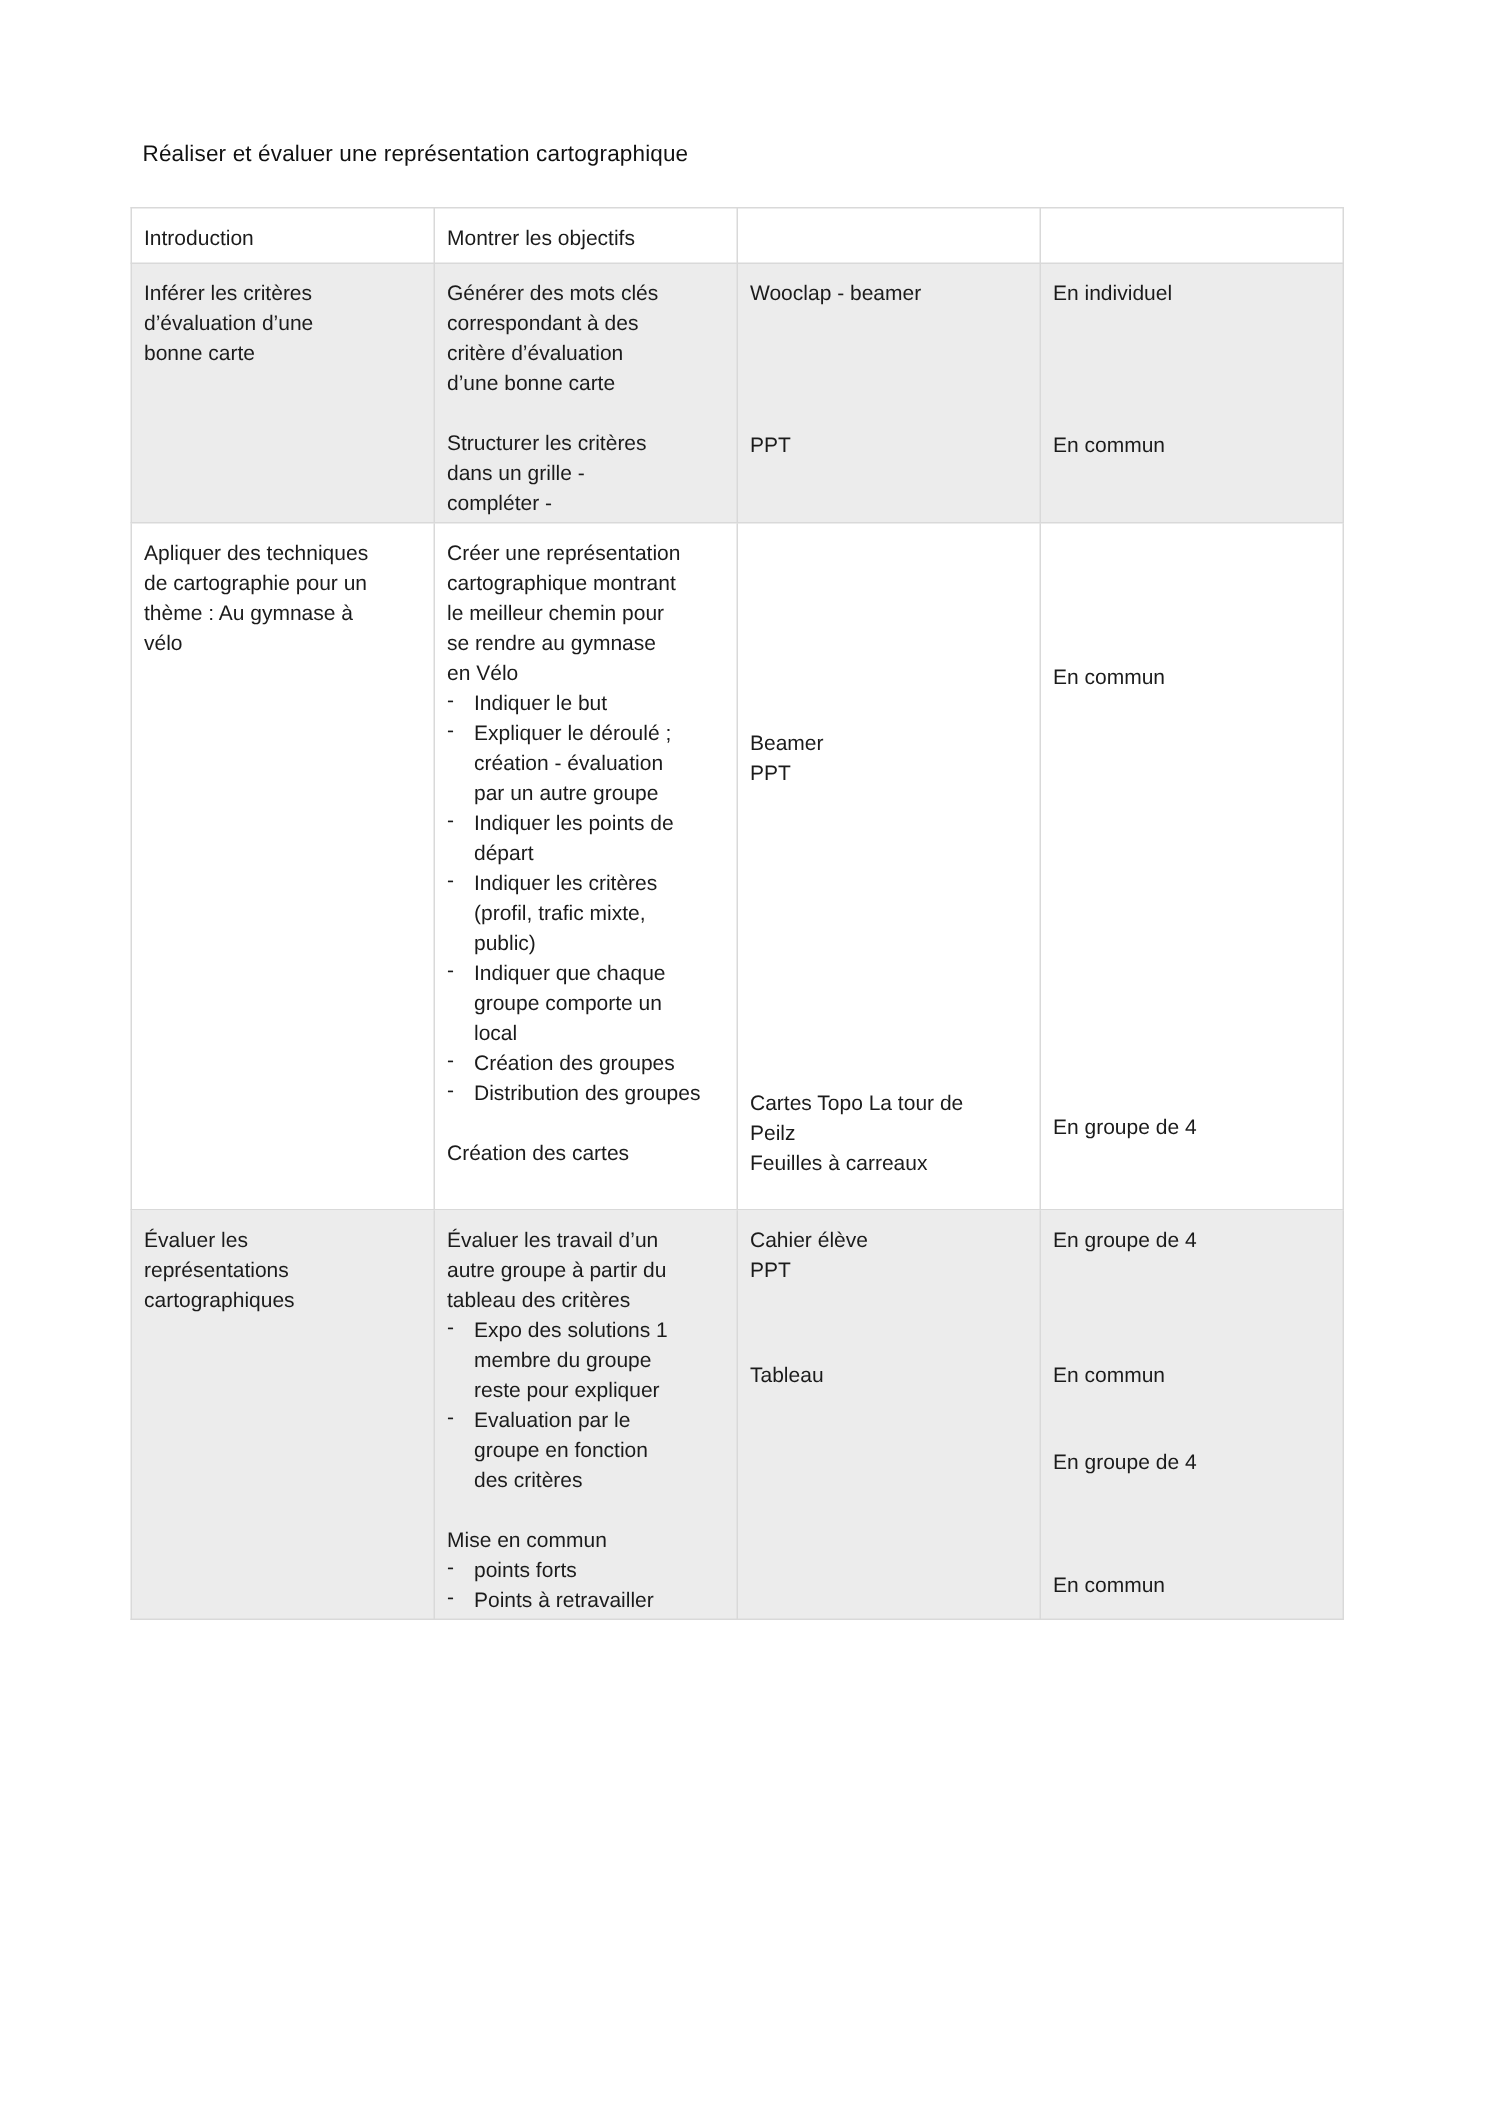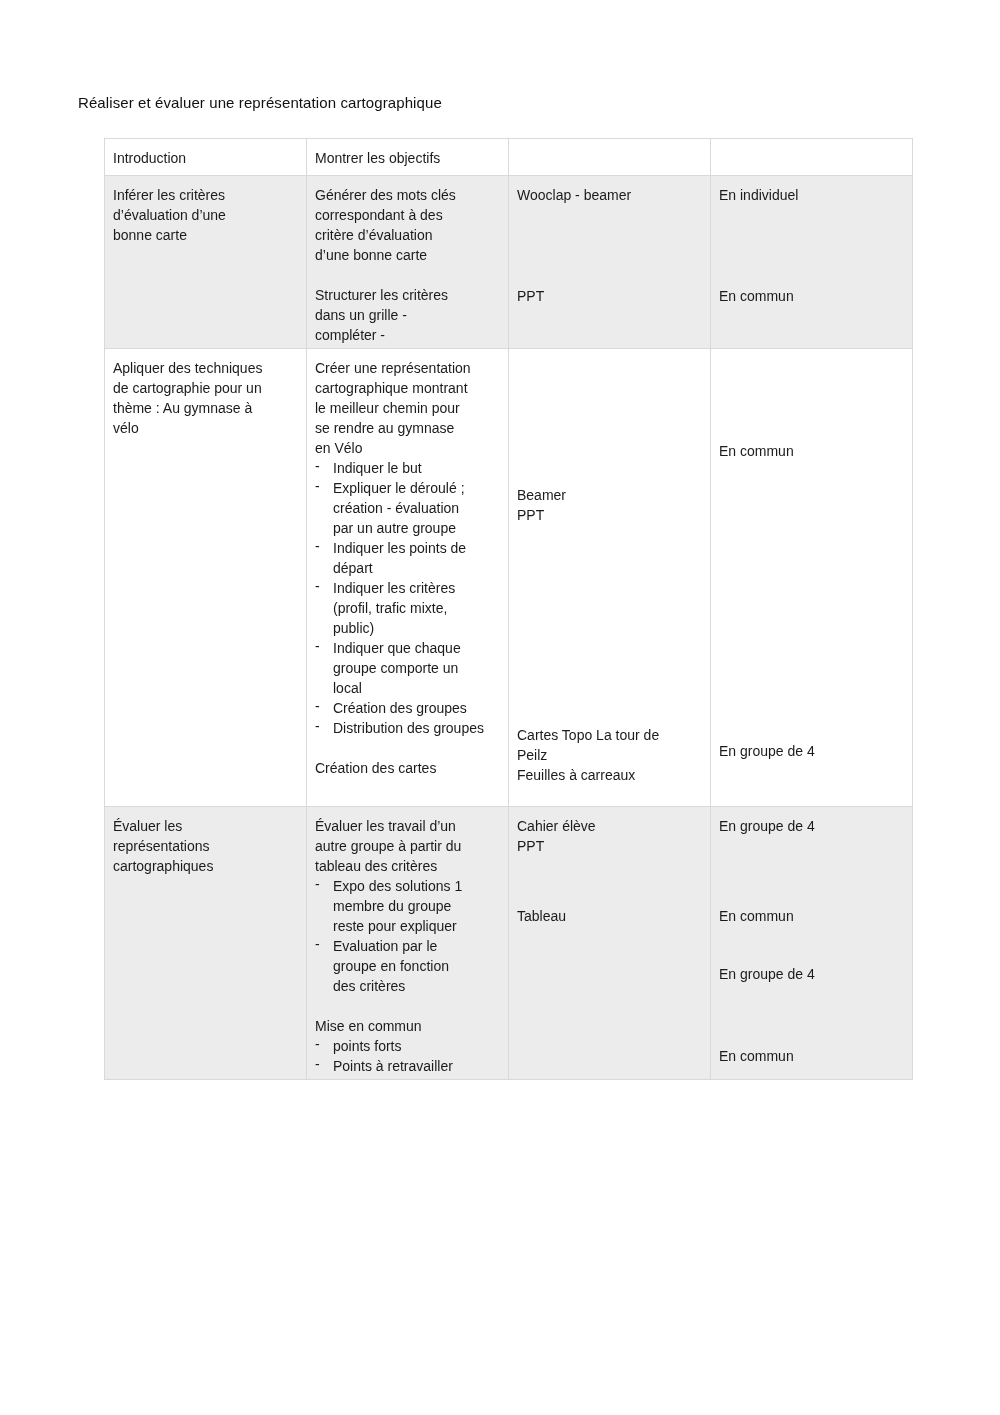--- a/index.html
+++ b/index.html
@@ -4,25 +4,25 @@
 <style>
   html,body{margin:0;padding:0;background:#ffffff;}
   body{
     width:1000px;height:1415px;position:relative;
     font-family:"Liberation Sans","DejaVu Sans",sans-serif;
     color:#1b1b1b;
     -webkit-font-smoothing:antialiased;
   }
   .page{position:absolute;inset:0;background:#ffffff;}
   .doc-title{
-    position:absolute;left:78px;top:94px;margin:0;
+    position:absolute;left:95px;top:94px;margin:0;
     font-size:15px;font-weight:400;color:#111;letter-spacing:0.1px;
   }
   table.grid{
-    position:absolute;left:104px;top:138px;width:808px;
+    position:absolute;left:87px;top:138px;width:808px;
     border-collapse:collapse;table-layout:fixed;
   }
   table.grid td{
     border:1px solid #d9d9d9;
     vertical-align:top;
     padding:9px 8px 3px 8px;
     font-size:14px;line-height:20px;color:#1b1b1b;
     overflow:hidden;
   }
   tr.shaded td{background:#ececec;}

